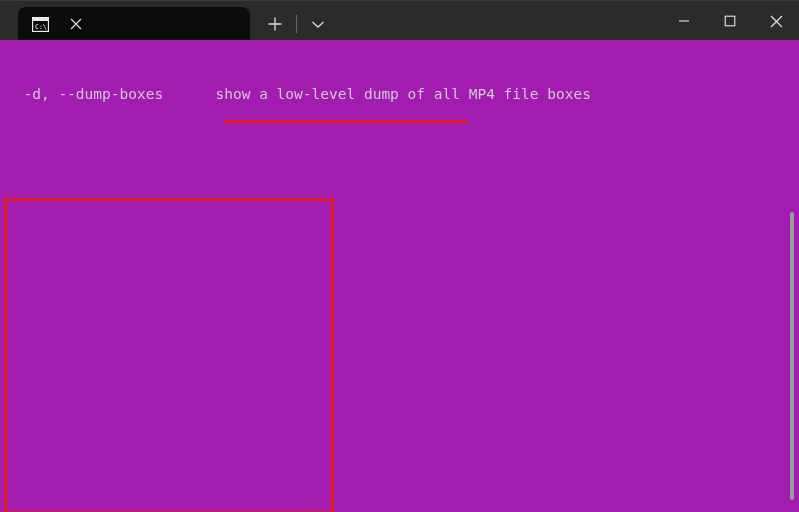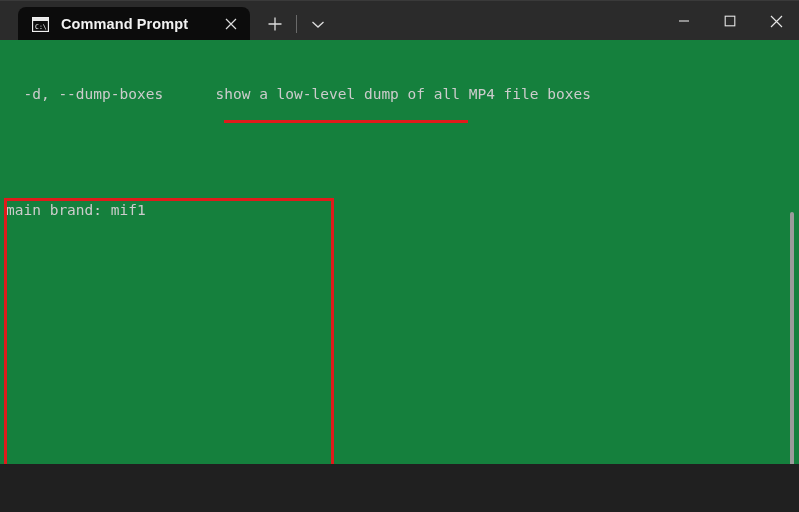--- a/index.html
+++ b/index.html
@@ -106,22 +106,22 @@
     display: flex;
     align-items: center;
     justify-content: center;
   }
 
   
   .terminal {
     position: absolute;
     left: 0; top: 40px;
     width: 799px;
-    height: 424px;
-    background: #15803d;
+    height: 472px;
+    background: #a21caf;
     overflow: hidden;
   }
   .term-lines {
     position: absolute;
     left: 6px;
     top: 6px;
     font-family: "DejaVu Sans Mono", "Liberation Mono", monospace;
     font-size: 14.5px;
     line-height: 19.4px;
     color: #cccccc;
@@ -173,21 +173,20 @@
     <div class="tabstrip">
 
       <div class="tab">
         <span class="tab-icon">
           <svg width="17" height="15" viewBox="0 0 17 15" xmlns="http://www.w3.org/2000/svg">
             <rect x="0.5" y="0.5" width="16" height="14" fill="#0c0c0c" stroke="#f0f0f0" stroke-width="1.3"></rect>
             <rect x="1" y="1" width="15" height="3" fill="#e8e8e8"></rect>
             <text x="3" y="11.5" font-family="DejaVu Sans Mono, monospace" font-size="6.5" fill="#f0f0f0">C:\</text>
           </svg>
         </span>
-        <span class="tab-title">Command Prompt</span>
         <span class="tab-close">
           <svg width="12" height="12" viewBox="0 0 12 12" xmlns="http://www.w3.org/2000/svg">
             <path d="M1 1 L11 11 M11 1 L1 11" stroke="#dddddd" stroke-width="1.2" fill="none"></path>
           </svg>
         </span>
       </div>
 
       <div class="newtab">
         <svg width="16" height="16" viewBox="0 0 16 16" xmlns="http://www.w3.org/2000/svg">
           <path d="M8 1.5 L8 14.5 M1.5 8 L14.5 8" stroke="#dddddd" stroke-width="1.3" fill="none"></path>
@@ -220,21 +219,20 @@
         </svg>
       </div>
     </div>
   </div>
 
   <div class="terminal">
 
     <div class="term-lines">
       <div>  -d, --dump-boxes      show a low-level dump of all MP4 file boxes</div>
       <div></div>
-      <div>main brand: mif1</div>
       <div></div>
       
       
       
       
       
       
       
       
       

